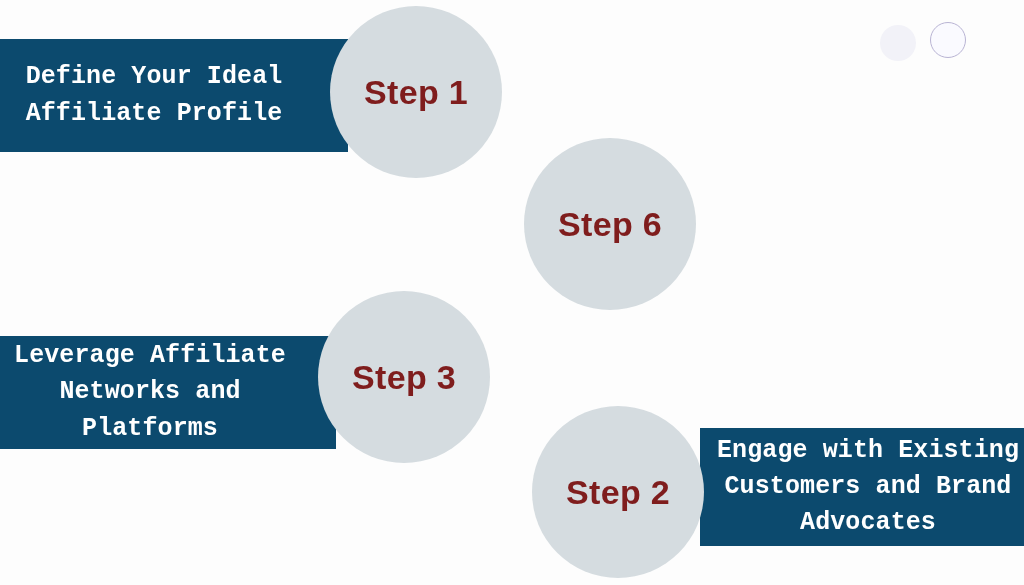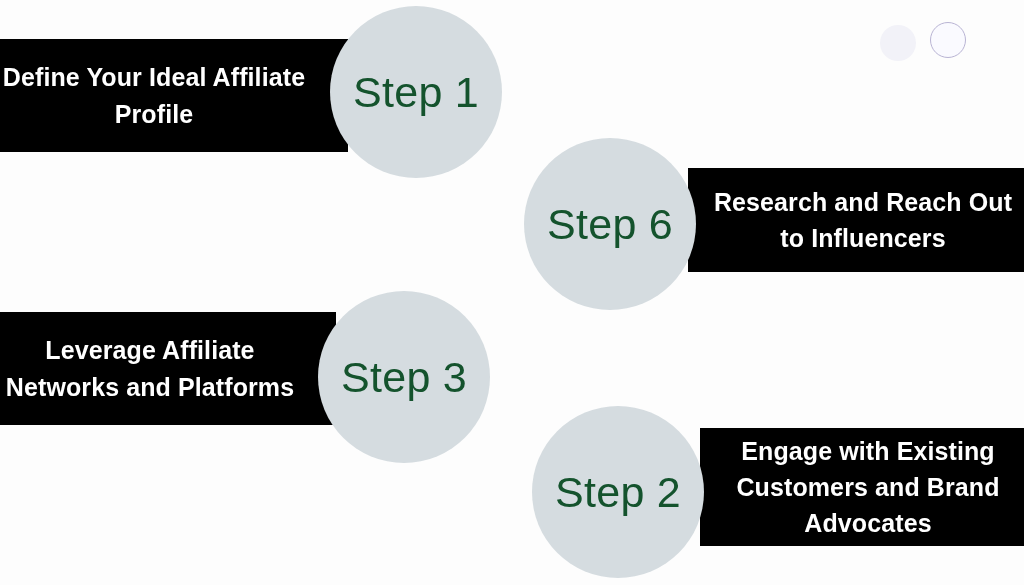--- a/index.html
+++ b/index.html
@@ -38,24 +38,25 @@
     height: 36px;
     border-radius: 50%;
     background: #fafaff;
     border: 1.5px solid #b9b4d4;
     box-sizing: border-box;
   }
 
   
   .bar {
     position: absolute;
-    background: #000000;
+    background: #0c4a6e;
     display: flex;
     align-items: center;
     box-sizing: border-box;
+    font-family: Liberation Mono, monospace;
   }
   .bar-text {
     color: #ffffff;
     font-size: 25px;
     font-weight: bold;
     line-height: 1.45;
     letter-spacing: 0.1px;
     width: 100%;
   }
 
@@ -75,21 +76,21 @@
     top: 168px;
     width: 336px;
     height: 104px;
     padding-left: 14px;
   }
   #bar-2 .bar-text { text-align: center; }
 
   
   #bar-3 {
     left: 0px;
-    top: 312px;
+    top: 336px;
     width: 336px;
     height: 113px;
     padding-right: 36px;
   }
   #bar-3 .bar-text { text-align: center; }
 
   
   #bar-4 {
     left: 700px;
     top: 428px;
@@ -102,23 +103,23 @@
   
   .step-circle {
     position: absolute;
     border-radius: 50%;
     background: #d5dce0;
     display: flex;
     align-items: center;
     justify-content: center;
   }
   .step-circle-label {
-    color: #14532d;
-    font-size: 43px;
-    font-weight: normal;
+    color: #7f1d1d;
+    font-size: 34px;
+    font-weight: bold;
     letter-spacing: 0.3px;
     white-space: nowrap;
   }
 
   #circle-1 { left: 330px; top: 6px;   width: 172px; height: 172px; }
   #circle-2 { left: 524px; top: 138px; width: 172px; height: 172px; }
   #circle-3 { left: 318px; top: 291px; width: 172px; height: 172px; align-items: center; }
   #circle-4 { left: 532px; top: 406px; width: 172px; height: 172px; }
 </style>
 </head>
@@ -129,23 +130,20 @@
   <div class="deco-filled"></div>
   <div class="deco-outline"></div>
 
   <div class="bar" id="bar-1">
     <div class="bar-text">Define Your Ideal Affiliate Profile</div>
   </div>
   <div class="step-circle" id="circle-1">
     <span class="step-circle-label">Step 1</span>
   </div>
 
-  <div class="bar" id="bar-2">
-    <div class="bar-text">Research and Reach Out to Influencers</div>
-  </div>
   <div class="step-circle" id="circle-2">
     <span class="step-circle-label">Step 6</span>
   </div>
 
   <div class="bar" id="bar-3">
     <div class="bar-text">Leverage Affiliate Networks and Platforms</div>
   </div>
   <div class="step-circle" id="circle-3">
     <span class="step-circle-label">Step 3</span>
   </div>

